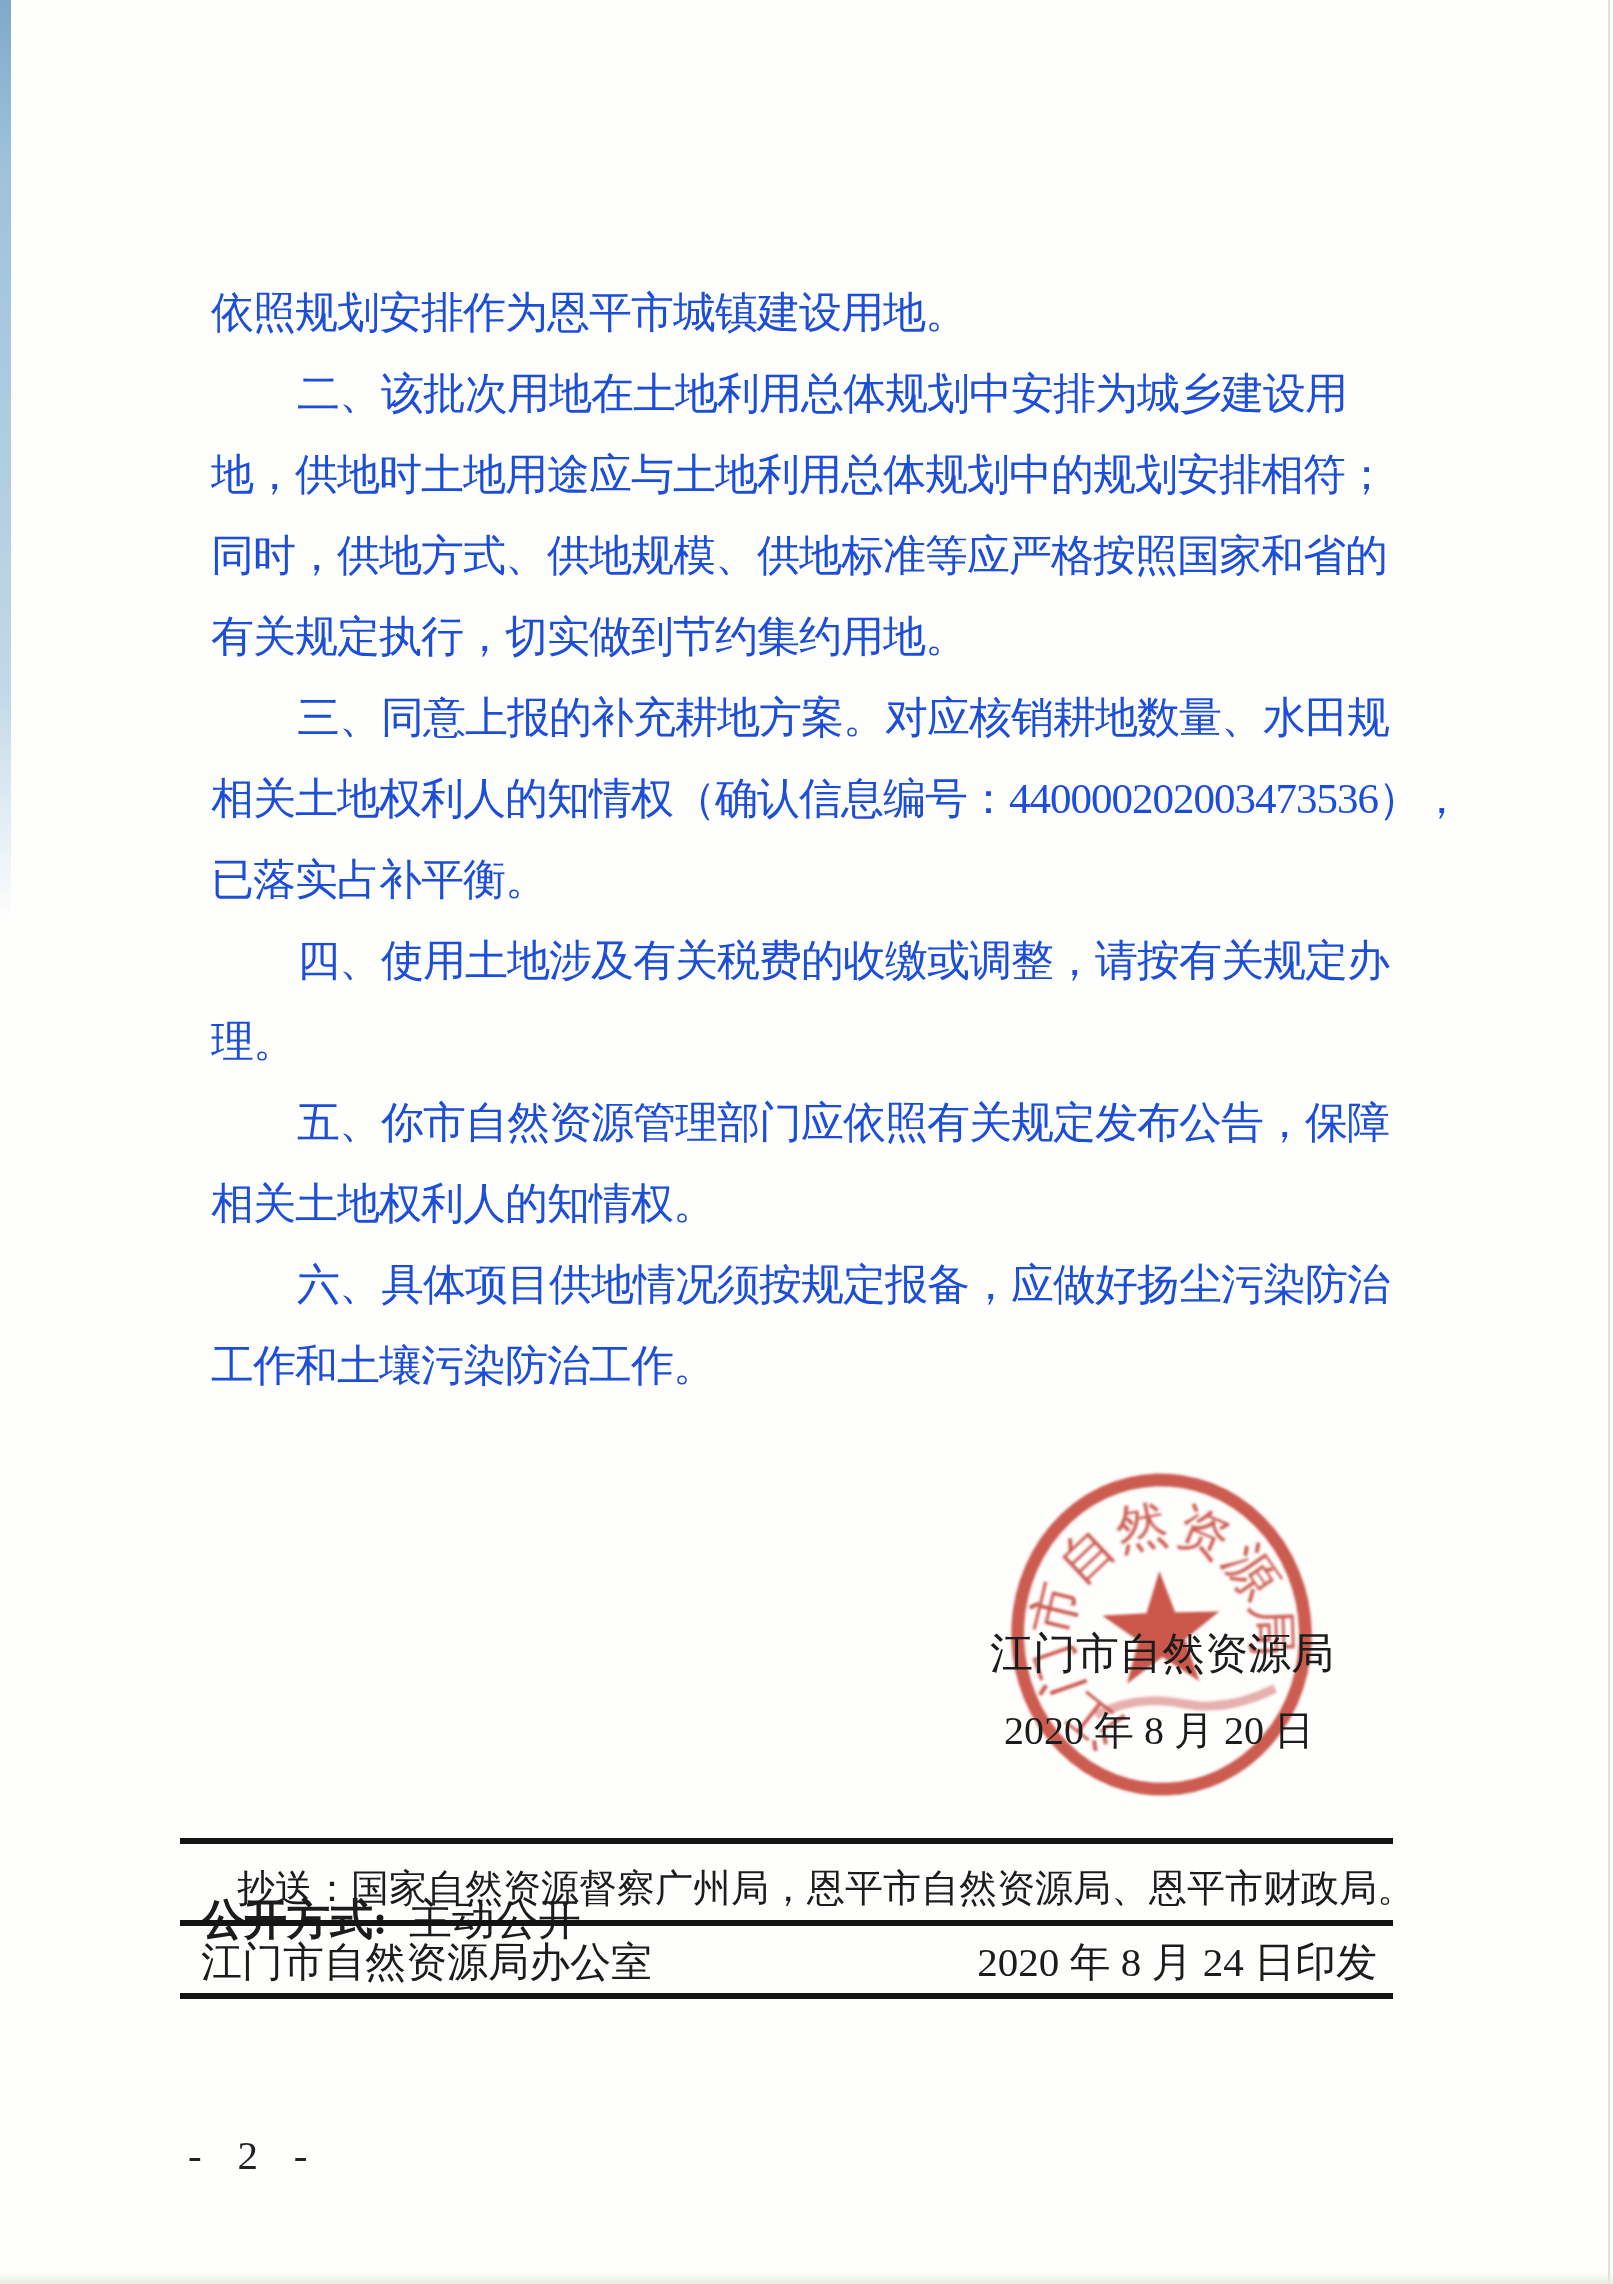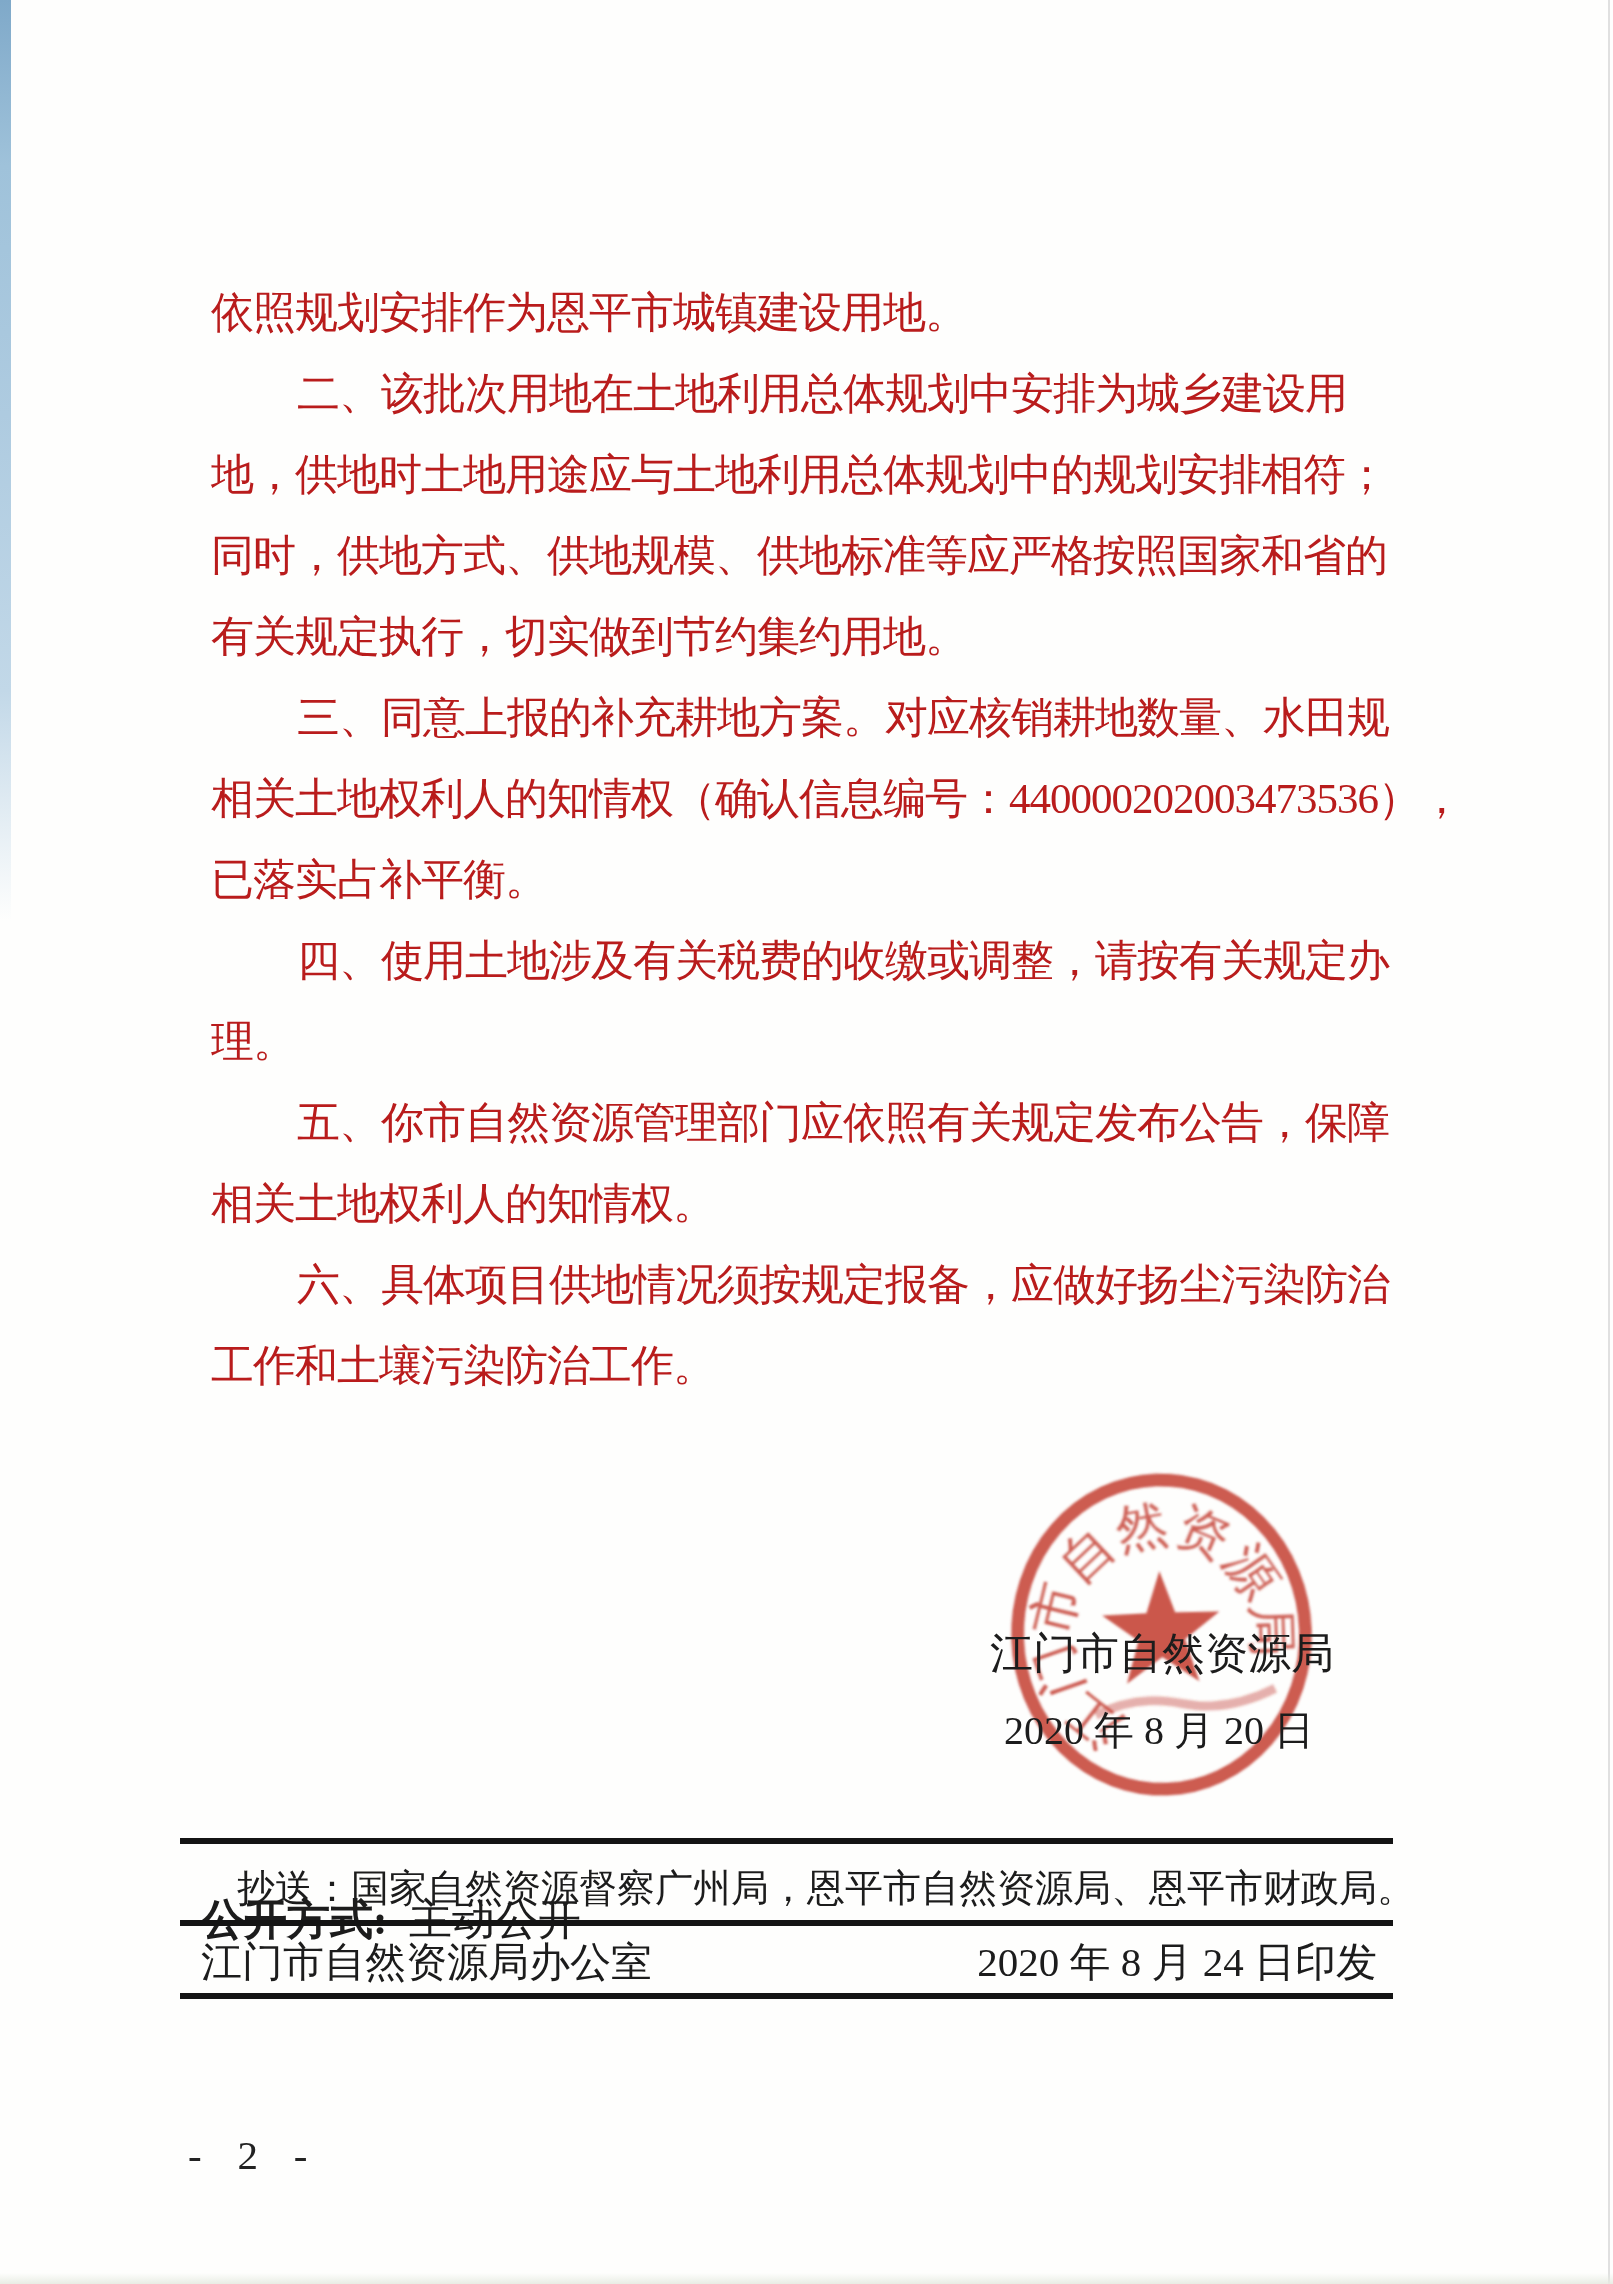--- a/index.html
+++ b/index.html
@@ -19,21 +19,21 @@
     background:rgba(170,170,170,.35);
   }
   .scan-edge-bottom{
     position:absolute;left:0;bottom:0;width:100%;height:11.8px;
     background:linear-gradient(180deg,rgba(226,230,220,0),#e7ebe2);
   }
   
   .doc-body{
     position:absolute;left:211px;top:272px;width:1166px;
     font-size:43px;line-height:81px;letter-spacing:-1px;
-    color:#b91c1c;
+    color:#1d4ed8;
   }
   .doc-line{white-space:nowrap;}
   .doc-line.indent{text-indent:86px;}
   
   .sig-issuer{
     position:absolute;left:990px;top:1617px;
     font-size:43px;letter-spacing:0px;white-space:nowrap;z-index:3;margin-top:8px;
   }
   .sig-date{
     position:absolute;left:1004px;top:1703px;

